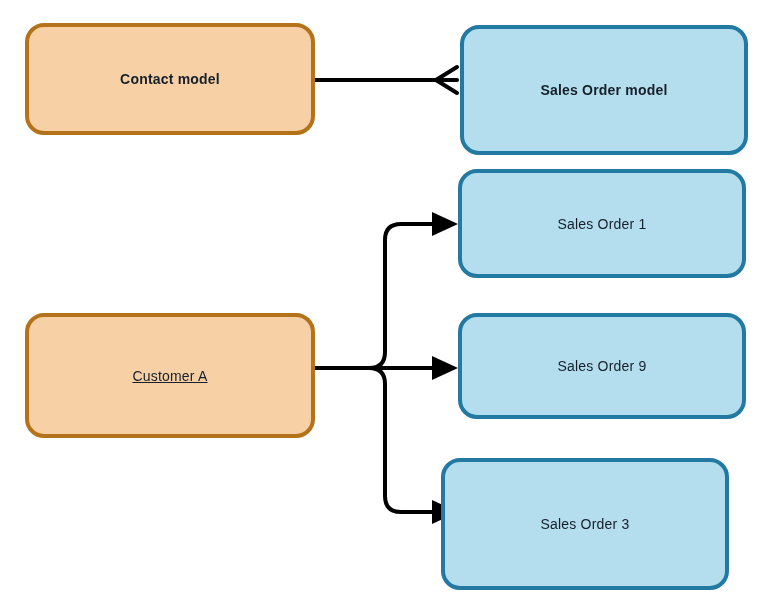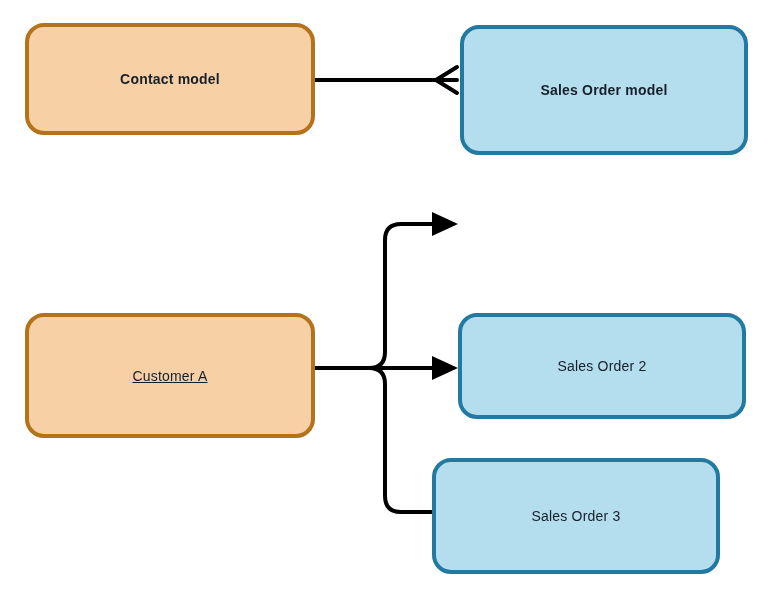--- a/index.html
+++ b/index.html
@@ -55,21 +55,21 @@
   }
   .node.bold {
     font-weight: bold;
   }
   
   .pos-contact      { left: 25px;  top: 23px;  width: 290px; height: 112px; }
   .pos-so-model     { left: 460px; top: 25px;  width: 288px; height: 130px; }
   .pos-customer-a   { left: 25px;  top: 313px; width: 290px; height: 125px; text-decoration: underline; }
   .pos-so-1         { left: 458px; top: 169px; width: 288px; height: 109px; }
   .pos-so-2         { left: 458px; top: 313px; width: 288px; height: 106px; }
-  .pos-so-3         { left: 432px; top: 458px; width: 288px; height: 116px; }
+  .pos-so-3         { left: 441px; top: 458px; width: 288px; height: 132px; }
 </style>
 </head>
 <body>
 
 <div class="canvas">
 
   <svg class="connectors" viewBox="0 0 771 596" xmlns="http://www.w3.org/2000/svg">
 
     <path class="wire" d="M 315 80 L 457 80"></path>
 
@@ -89,22 +89,25 @@
   </div>
 
   <div class="node blue bold pos-so-model">
     <span>Sales Order model</span>
   </div>
 
   <div class="node orange pos-customer-a">
     <span>Customer A</span>
   </div>
 
+  <div class="node blue pos-so-1">
+    <span>Sales Order 1</span>
+  </div>
 
   <div class="node blue pos-so-2">
-    <span>Sales Order 2</span>
+    <span>Sales Order 9</span>
   </div>
 
   <div class="node blue pos-so-3">
     <span>Sales Order 3</span>
   </div>
 
 </div>
 
 </body></html>

